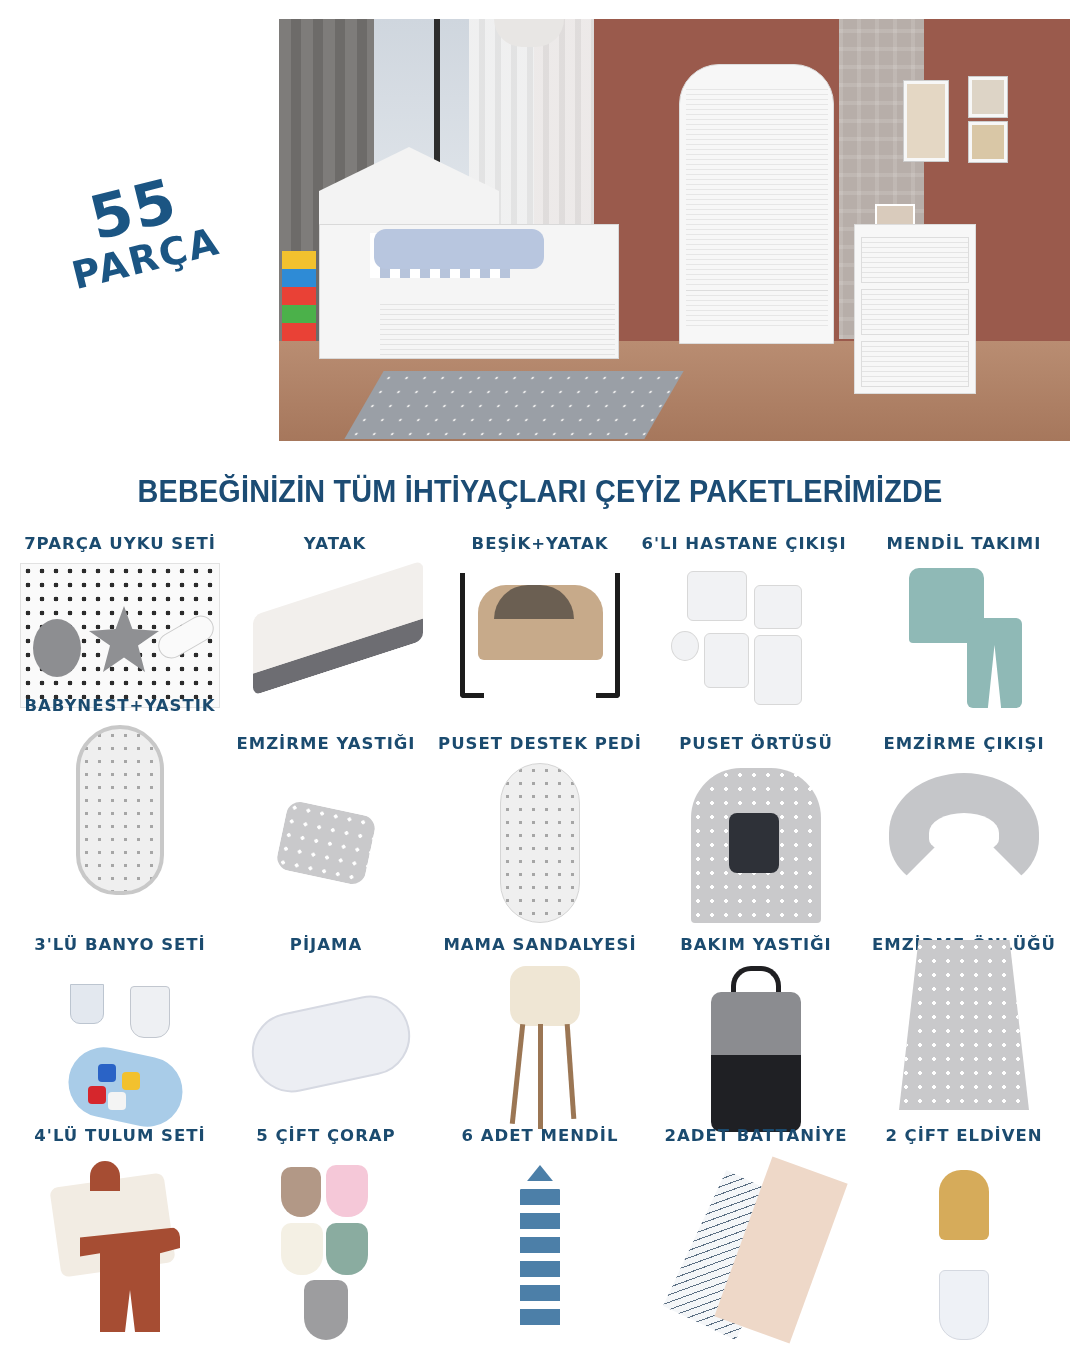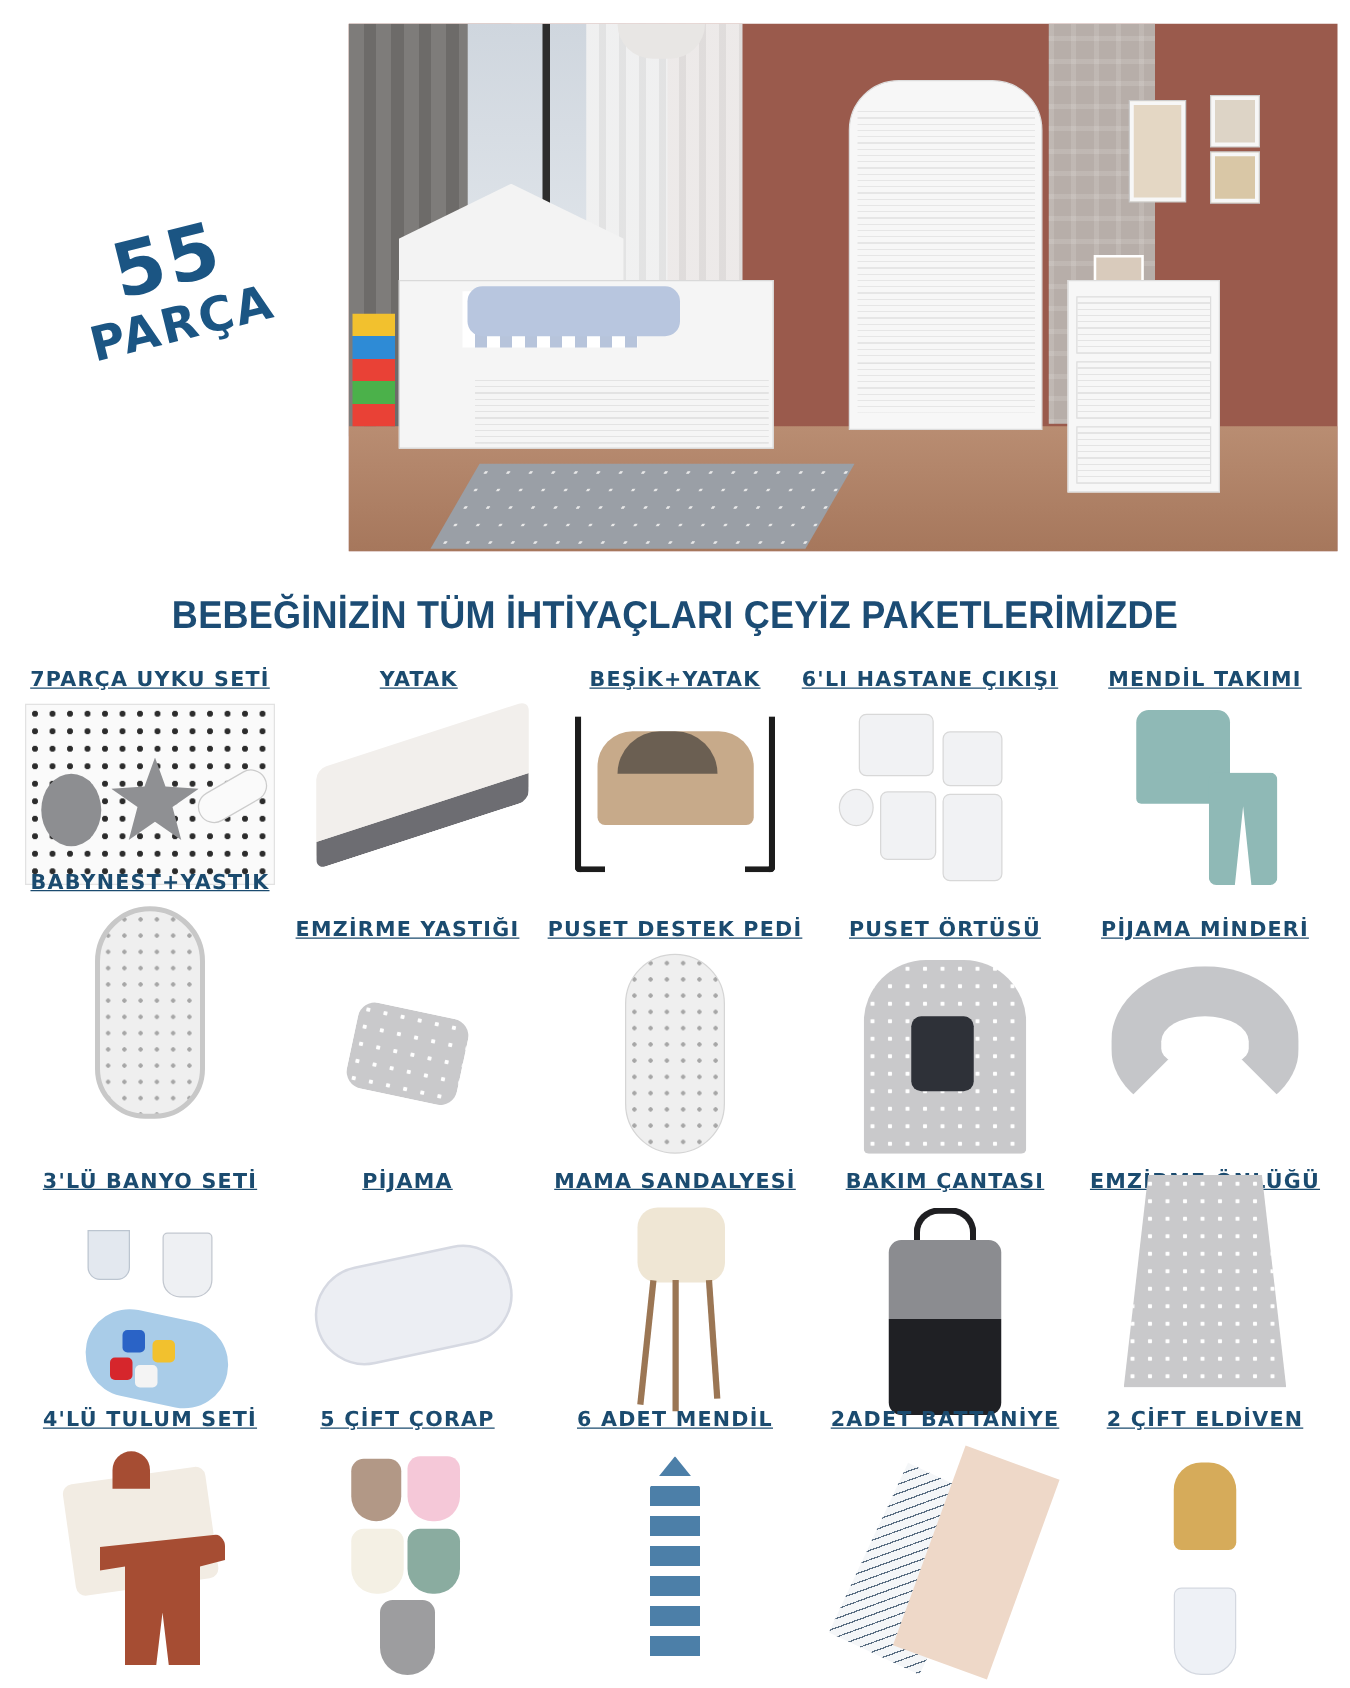--- a/index.html
+++ b/index.html
@@ -49,21 +49,21 @@
   .room .photo { position:absolute; left:596px; top:185px; width:40px; height:30px; background:#d9cbbc; border:2px solid #fff; }
 
   
   .heading {
     position: absolute; left: 0; top: 474px; width: 1080px; text-align: center;
     font-family: "Liberation Sans", sans-serif; font-weight: bold; font-size: 31px; letter-spacing: 0.2px;
     color: #1c4c74; transform: scaleX(0.93); transform-origin: center;
   }
 
   
-  .item { position: absolute; width: 216px; text-decoration: underline; }
+  .item { position: absolute; width: 216px; }
   .item .label {
     display: block; text-align: center; white-space: nowrap;
     font-family: "DejaVu Sans", sans-serif; font-weight: bold; font-size: 16.5px; letter-spacing: 1px;
     color: #1b4b6f;
   }
   .item .pic { position: relative; margin: 10px auto 0; }
 
   
   .stars-bw { background-color:#fafafa; background-image:radial-gradient(#2c2c2c 2.2px, transparent 2.6px); background-size:14px 14px; }
   .stars-grey { background-color:#c9c9cb; background-image:radial-gradient(#ffffff 1.6px, transparent 2px); background-size:14px 14px; }
@@ -173,21 +173,21 @@
 
 <div class="item" style="left:648px;top:734px">
   <span class="label">PUSET ÖRTÜSÜ</span>
   <div class="pic" style="width:150px;height:165px">
     <div class="stars-grey" style="position:absolute;left:10px;top:5px;width:130px;height:155px;border-radius:50px 50px 4px 4px"></div>
     <div style="position:absolute;left:48px;top:50px;width:50px;height:60px;background:#2e3138;border-radius:8px"></div>
   </div>
 </div>
 
 <div class="item" style="left:856px;top:734px">
-  <span class="label">PİJAMA MİNDERİ</span>
+  <span class="label">EMZİRME ÇIKIŞI</span>
   <div class="pic" style="width:170px;height:150px">
     <div style="position:absolute;left:10px;top:10px;width:150px;height:120px;border-radius:50% 50% 45% 45%;border:40px solid #c5c6c9;border-bottom-color:transparent"></div>
   </div>
 </div>
 
 <div class="item" style="left:12px;top:935px">
   <span class="label">3'LÜ BANYO SETİ</span>
   <div class="pic" style="width:140px;height:165px">
     <div style="position:absolute;left:20px;top:20px;width:34px;height:40px;background:#e3e8ef;border:1px solid #bcc5d0;border-radius:0 0 10px 10px"></div>
     <div style="position:absolute;left:80px;top:22px;width:40px;height:52px;background:#eef0f3;border:1px solid #c2c7cf;border-radius:4px 4px 14px 14px"></div>
@@ -210,21 +210,21 @@
   <span class="label">MAMA SANDALYESİ</span>
   <div class="pic" style="width:120px;height:170px">
     <div style="position:absolute;left:30px;top:2px;width:70px;height:60px;background:#efe6d4;border-radius:16px"></div>
     <div style="position:absolute;left:35px;top:60px;width:5px;height:100px;background:#9b7654;transform:rotate(6deg)"></div>
     <div style="position:absolute;left:58px;top:60px;width:5px;height:105px;background:#9b7654"></div>
     <div style="position:absolute;left:88px;top:60px;width:5px;height:95px;background:#9b7654;transform:rotate(-4deg)"></div>
   </div>
 </div>
 
 <div class="item" style="left:648px;top:935px">
-  <span class="label">BAKIM ÇANTASI</span>
+  <span class="label">BAKIM YASTIĞI</span>
   <div class="pic" style="width:120px;height:170px">
     <div style="position:absolute;left:35px;top:2px;width:50px;height:30px;border:5px solid #1f1f22;border-bottom:none;border-radius:20px 20px 0 0"></div>
     <div style="position:absolute;left:15px;top:28px;width:90px;height:140px;background:linear-gradient(180deg,#8b8c90 0 45%,#1f2024 45%);border-radius:10px"></div>
   </div>
 </div>
 
 <div class="item" style="left:856px;top:935px">
   <span class="label">EMZİRME ÖNLÜĞÜ</span>
   <div class="pic stars-grey" style="width:130px;height:170px;clip-path:polygon(15% 0,85% 0,100% 100%,0 100%);margin-top:-14px"></div>
 </div>

